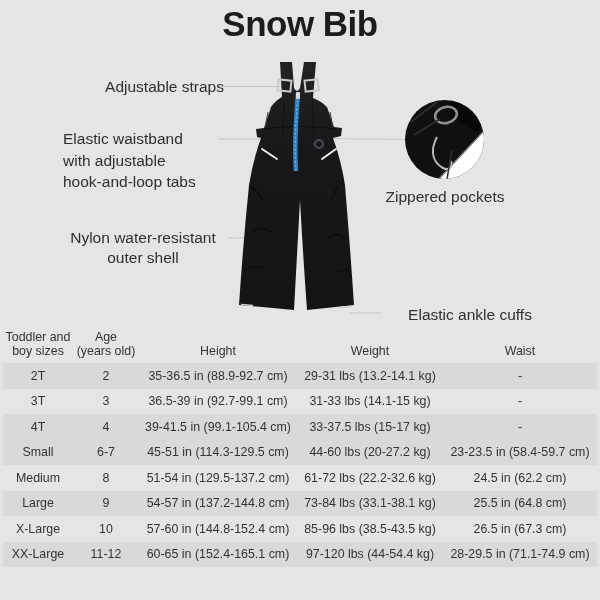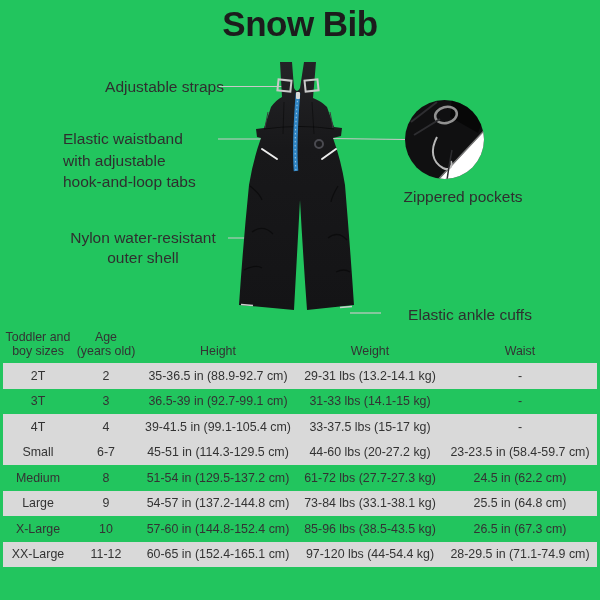--- a/index.html
+++ b/index.html
@@ -1,31 +1,31 @@
 <!DOCTYPE html>
 <html><head>
 <meta charset="utf-8">
 <style>
   html,body{margin:0;padding:0;background:#ffffff;}
   #stage{
-    position:relative;width:600px;height:600px;background:#22c55e;overflow:hidden;
+    position:relative;width:600px;height:600px;background:#e5e5e5;overflow:hidden;
     font-family:"Liberation Sans", sans-serif;color:#333;
   }
   .title{
     position:absolute;top:4px;left:0;width:600px;text-align:center;
     font-size:35px;font-weight:bold;color:#1c1c1c;letter-spacing:-0.5px;
   }
   .callout{
     position:absolute;font-size:15.5px;line-height:21.5px;color:#2f2f2f;
     white-space:pre-line;
   }
   #lbl-straps{top:76px;left:32px;width:192px;text-align:right;}
   #lbl-waistband{top:128px;left:63px;width:184px;}
   #lbl-shell{top:228px;left:51px;width:184px;text-align:center;line-height:20px;}
-  #lbl-pockets{top:186px;left:383px;width:160px;text-align:center;}
+  #lbl-pockets{top:186px;left:365px;width:160px;text-align:center;}
   #lbl-cuffs{top:304px;left:385px;width:170px;text-align:center;}
   #figure-svg{position:absolute;top:0;left:0;}
 
   .size-table{
     position:absolute;top:331px;left:3px;width:594px;
     border-collapse:collapse;table-layout:fixed;
     font-size:12.4px;color:#333;
   }
   .size-table th{
     font-weight:normal;vertical-align:bottom;text-align:center;
@@ -189,21 +189,21 @@
           <td>Small</td>
           <td>6-7</td>
           <td>45-51 in (114.3-129.5 cm)</td>
           <td>44-60 lbs (20-27.2 kg)</td>
           <td>23-23.5 in (58.4-59.7 cm)</td>
         </tr>
         <tr>
           <td>Medium</td>
           <td>8</td>
           <td>51-54 in (129.5-137.2 cm)</td>
-          <td>61-72 lbs (27.7-27.3 kg)</td>
+          <td>61-72 lbs (22.2-32.6 kg)</td>
           <td>24.5 in (62.2 cm)</td>
         </tr>
         <tr class="stripe">
           <td>Large</td>
           <td>9</td>
           <td>54-57 in (137.2-144.8 cm)</td>
           <td>73-84 lbs (33.1-38.1 kg)</td>
           <td>25.5 in (64.8 cm)</td>
         </tr>
         <tr>

